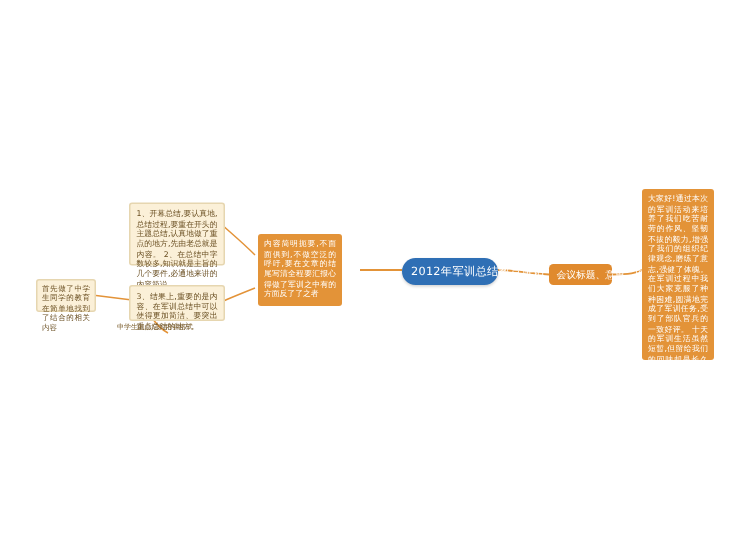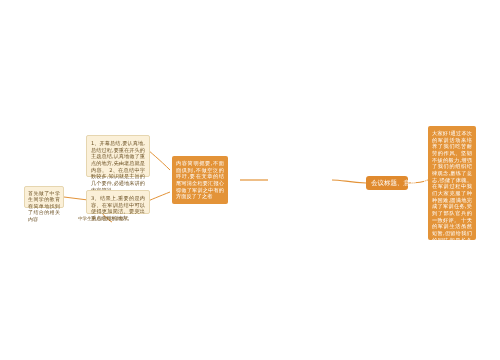--- a/index.html
+++ b/index.html
@@ -100,20 +100,21 @@
 
     <path d="M170,170 C160,160 150,152 146,148" stroke="#e39338" stroke-width="1" fill="none"></path>
 
     <path d="M170,192 C160,196 150,200 146,202" stroke="#e39338" stroke-width="1" fill="none"></path>
 
     <path d="M88,200 C80,199 72,198 64,197" stroke="#e39338" stroke-width="1" fill="none"></path>
 
     <path d="M100,210 C104,216 108,220 112,222" stroke="#e39338" stroke-width="1" fill="none"></path>
   </svg>
 
+  <div class="node root" style="left:268px; top:172px; width:64px;">2012年军训总结教育讲话</div>
 
   <div class="node pill" style="left:366px; top:176px; width:42px;">会议标题、意思、用手机</div>
 
   <div class="node block-orange" style="left:428px; top:126px; width:48px; height:114px;">大家好!通过本次的军训活动来培养了我们吃苦耐劳的作风、坚韧不拔的毅力,增强了我们的组织纪律观念,磨练了意志,强健了体魄。在军训过程中我们大家克服了种种困难,圆满地完成了军训任务,受到了部队官兵的一致好评。
 
 十天的军训生活虽然短暂,但留给我们的回味却是长久的。军训不仅锻炼了我们的身体,更重要的是磨练了我们的意志品质,培养了我们吃苦耐劳、团结协作的精神风貌。
 
 在此我代表学校向全体教官表示衷心的感谢!向在军训中表现突出的同学表示热烈的祝贺!希望同学们把军训中养成的好作风、好习惯带到今后的学习生活中去。</div>
 
   <div class="node block-orange" style="left:172px; top:156px; width:56px; height:48px;">内容简明扼要,不面面俱到,不做空泛的呼吁,要在文章的结尾写清全程要汇报心得做了军训之中有的方面反了了之者</div>

